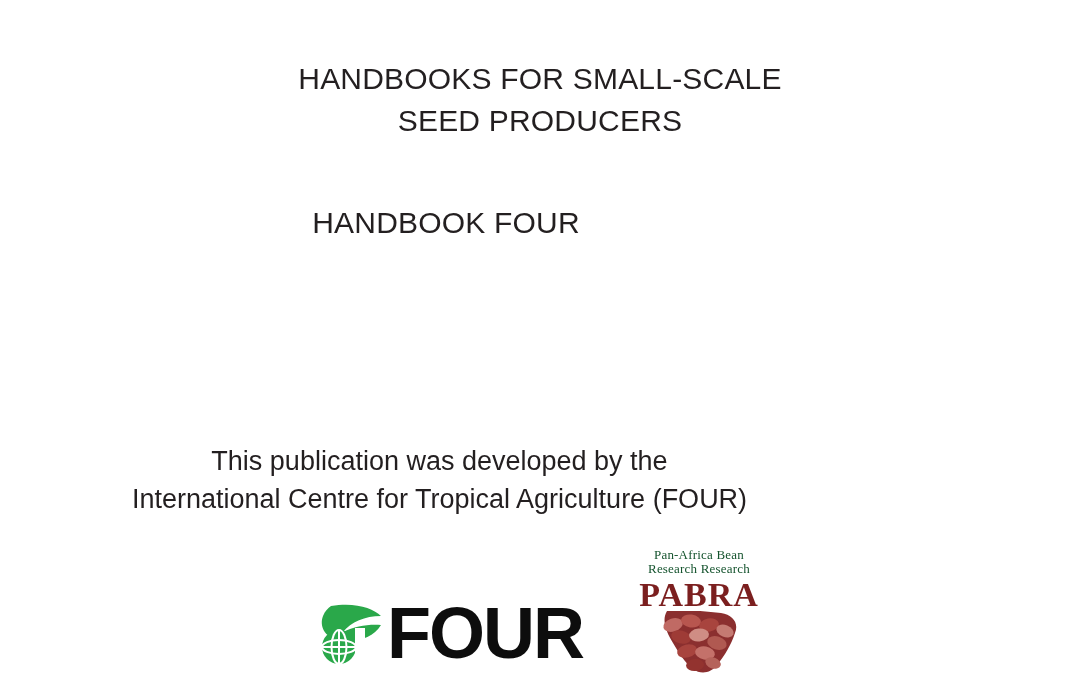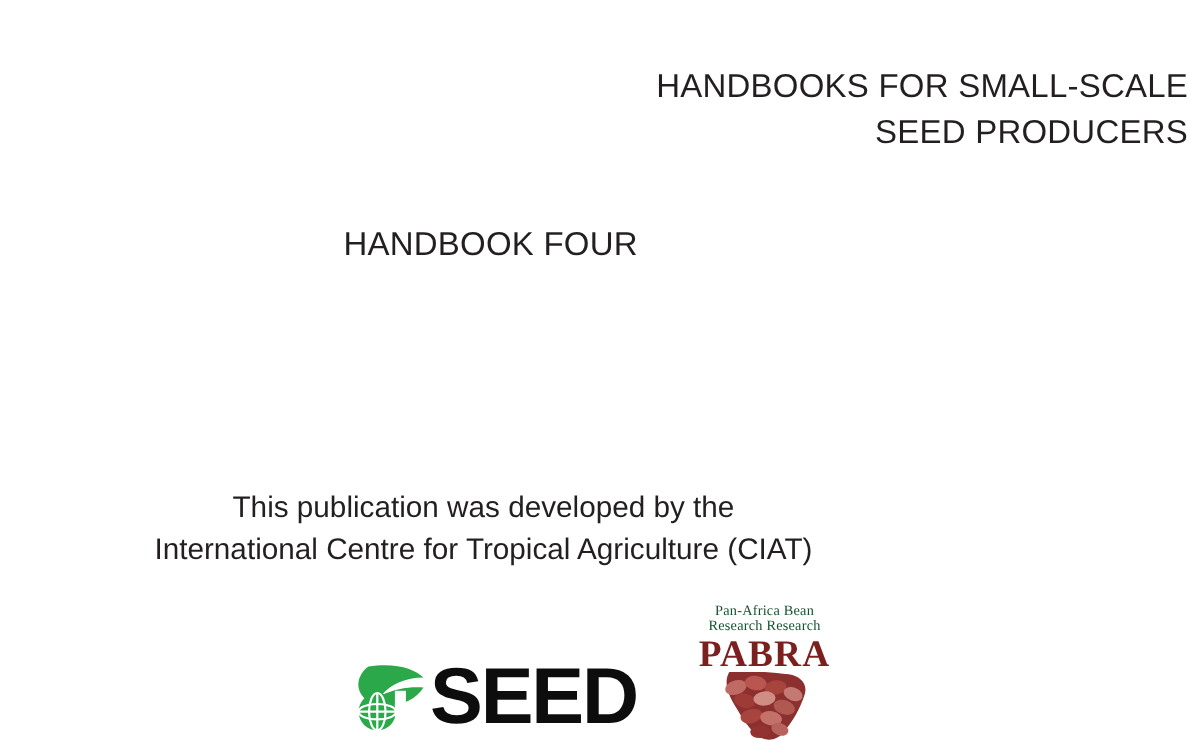--- a/index.html
+++ b/index.html
@@ -30,21 +30,20 @@
     width: 1080px;
     text-align: center;
   }
 
   .title-line {
     font-size: 30px;
     line-height: 42px;
     letter-spacing: 0.2px;
     color: #231f20;
     font-weight: 400;
-    text-align: right;
   }
 
   .handbook-number {
     position: absolute;
     top: 202px;
     left: 0;
     width: 892px;
     text-align: center;
     font-size: 30px;
     line-height: 42px;
@@ -141,41 +140,41 @@
 
   <div class="title-block">
     <div class="title-line">HANDBOOKS FOR SMALL-SCALE</div>
     <div class="title-line">SEED PRODUCERS</div>
   </div>
 
   <div class="handbook-number">HANDBOOK FOUR</div>
 
   <div class="credit-block">
     <div class="credit-line">This publication was developed by the</div>
-    <div class="credit-line">International Centre for Tropical Agriculture (CIAT)</div>
+    <div class="credit-line">International Centre for Tropical Agriculture (FOUR)</div>
   </div>
 
   <div class="logo-row">
 
     <div class="ciat-logo">
       <span class="ciat-mark">
         <svg width="80" height="66" viewBox="0 0 80 66" xmlns="http://www.w3.org/2000/svg">
 
           <path d="M20 6 C44 2 62 8 70 16 C54 16 40 22 32 32 C44 26 58 24 70 25 C62 38 44 44 26 40 C14 37 8 26 12 16 C14 11 17 8 20 6 Z" fill="#2aa84a"></path>
 
           <circle cx="28" cy="47" r="17" fill="#2aa84a"></circle>
           <ellipse cx="28" cy="47" rx="17" ry="7" fill="none" stroke="#ffffff" stroke-width="2"></ellipse>
           <ellipse cx="28" cy="47" rx="7.5" ry="17" fill="none" stroke="#ffffff" stroke-width="2"></ellipse>
           <line x1="11" y1="47" x2="45" y2="47" stroke="#ffffff" stroke-width="2"></line>
           <line x1="28" y1="30" x2="28" y2="64" stroke="#ffffff" stroke-width="2"></line>
 
           <rect x="44" y="28" width="10" height="38" fill="#ffffff"></rect>
         </svg>
       </span>
-      <span class="ciat-wordmark">SEED</span>
+      <span class="ciat-wordmark">FOUR</span>
     </div>
 
     <div class="pabra-logo">
       <div class="pabra-tagline">Pan-Africa Bean</div>
       <div class="pabra-tagline">Research Research</div>
       <div class="pabra-word">PABRA</div>
       <div class="pabra-art">
         <svg width="140" height="62" viewBox="0 0 140 62" xmlns="http://www.w3.org/2000/svg">
 
           <path d="M38 0 C52 -2 74 0 92 2 C104 4 110 12 106 22 C102 34 96 44 88 54 C82 62 72 64 64 58 C56 52 50 42 44 32 C38 22 32 10 38 0 Z" fill="#8b2f2f"></path>

